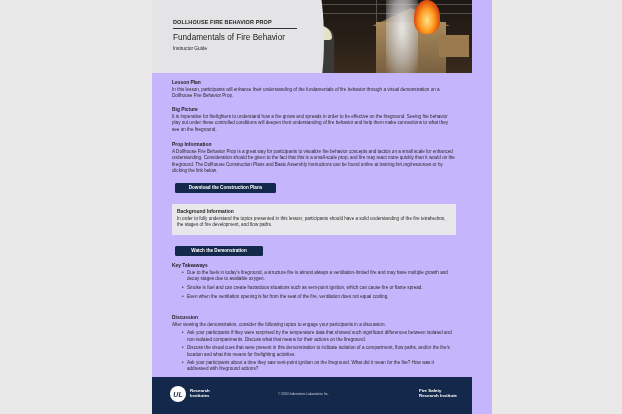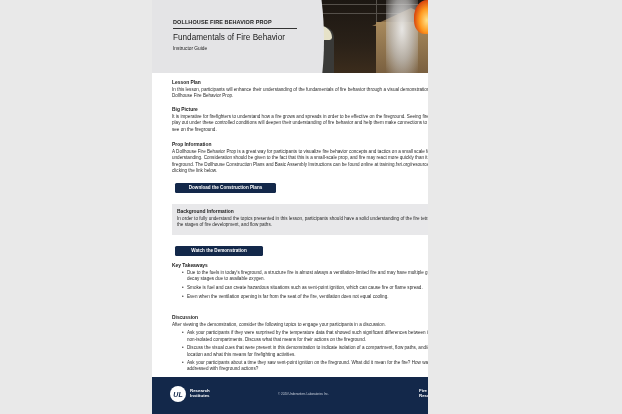--- a/index.html
+++ b/index.html
@@ -5,22 +5,22 @@
     html, body { margin: 0; padding: 0; }
     body {
       width: 622px; height: 414px; overflow: hidden;
       background: #e9e9e9;
       font-family: "Liberation Sans", sans-serif;
       color: #1f1f1f;
       position: relative;
     }
     .page {
       position: absolute; left: 152px; top: 0;
-      width: 276px; height: 414px;
-      background: #ffffff;
+      width: 340px; height: 414px;
+      background: #c4b5fd;
       overflow: hidden;
     }
     .header {
       position: relative; width: 320px; height: 73px;
       background: #e4e4e6; overflow: hidden;
     }
     .photo {
       position: absolute; left: 152px; top: 0; width: 168px; height: 73px;
       background: linear-gradient(180deg, #1c1712 0%, #2a2118 60%, #3b2c1c 100%);
       overflow: hidden;

